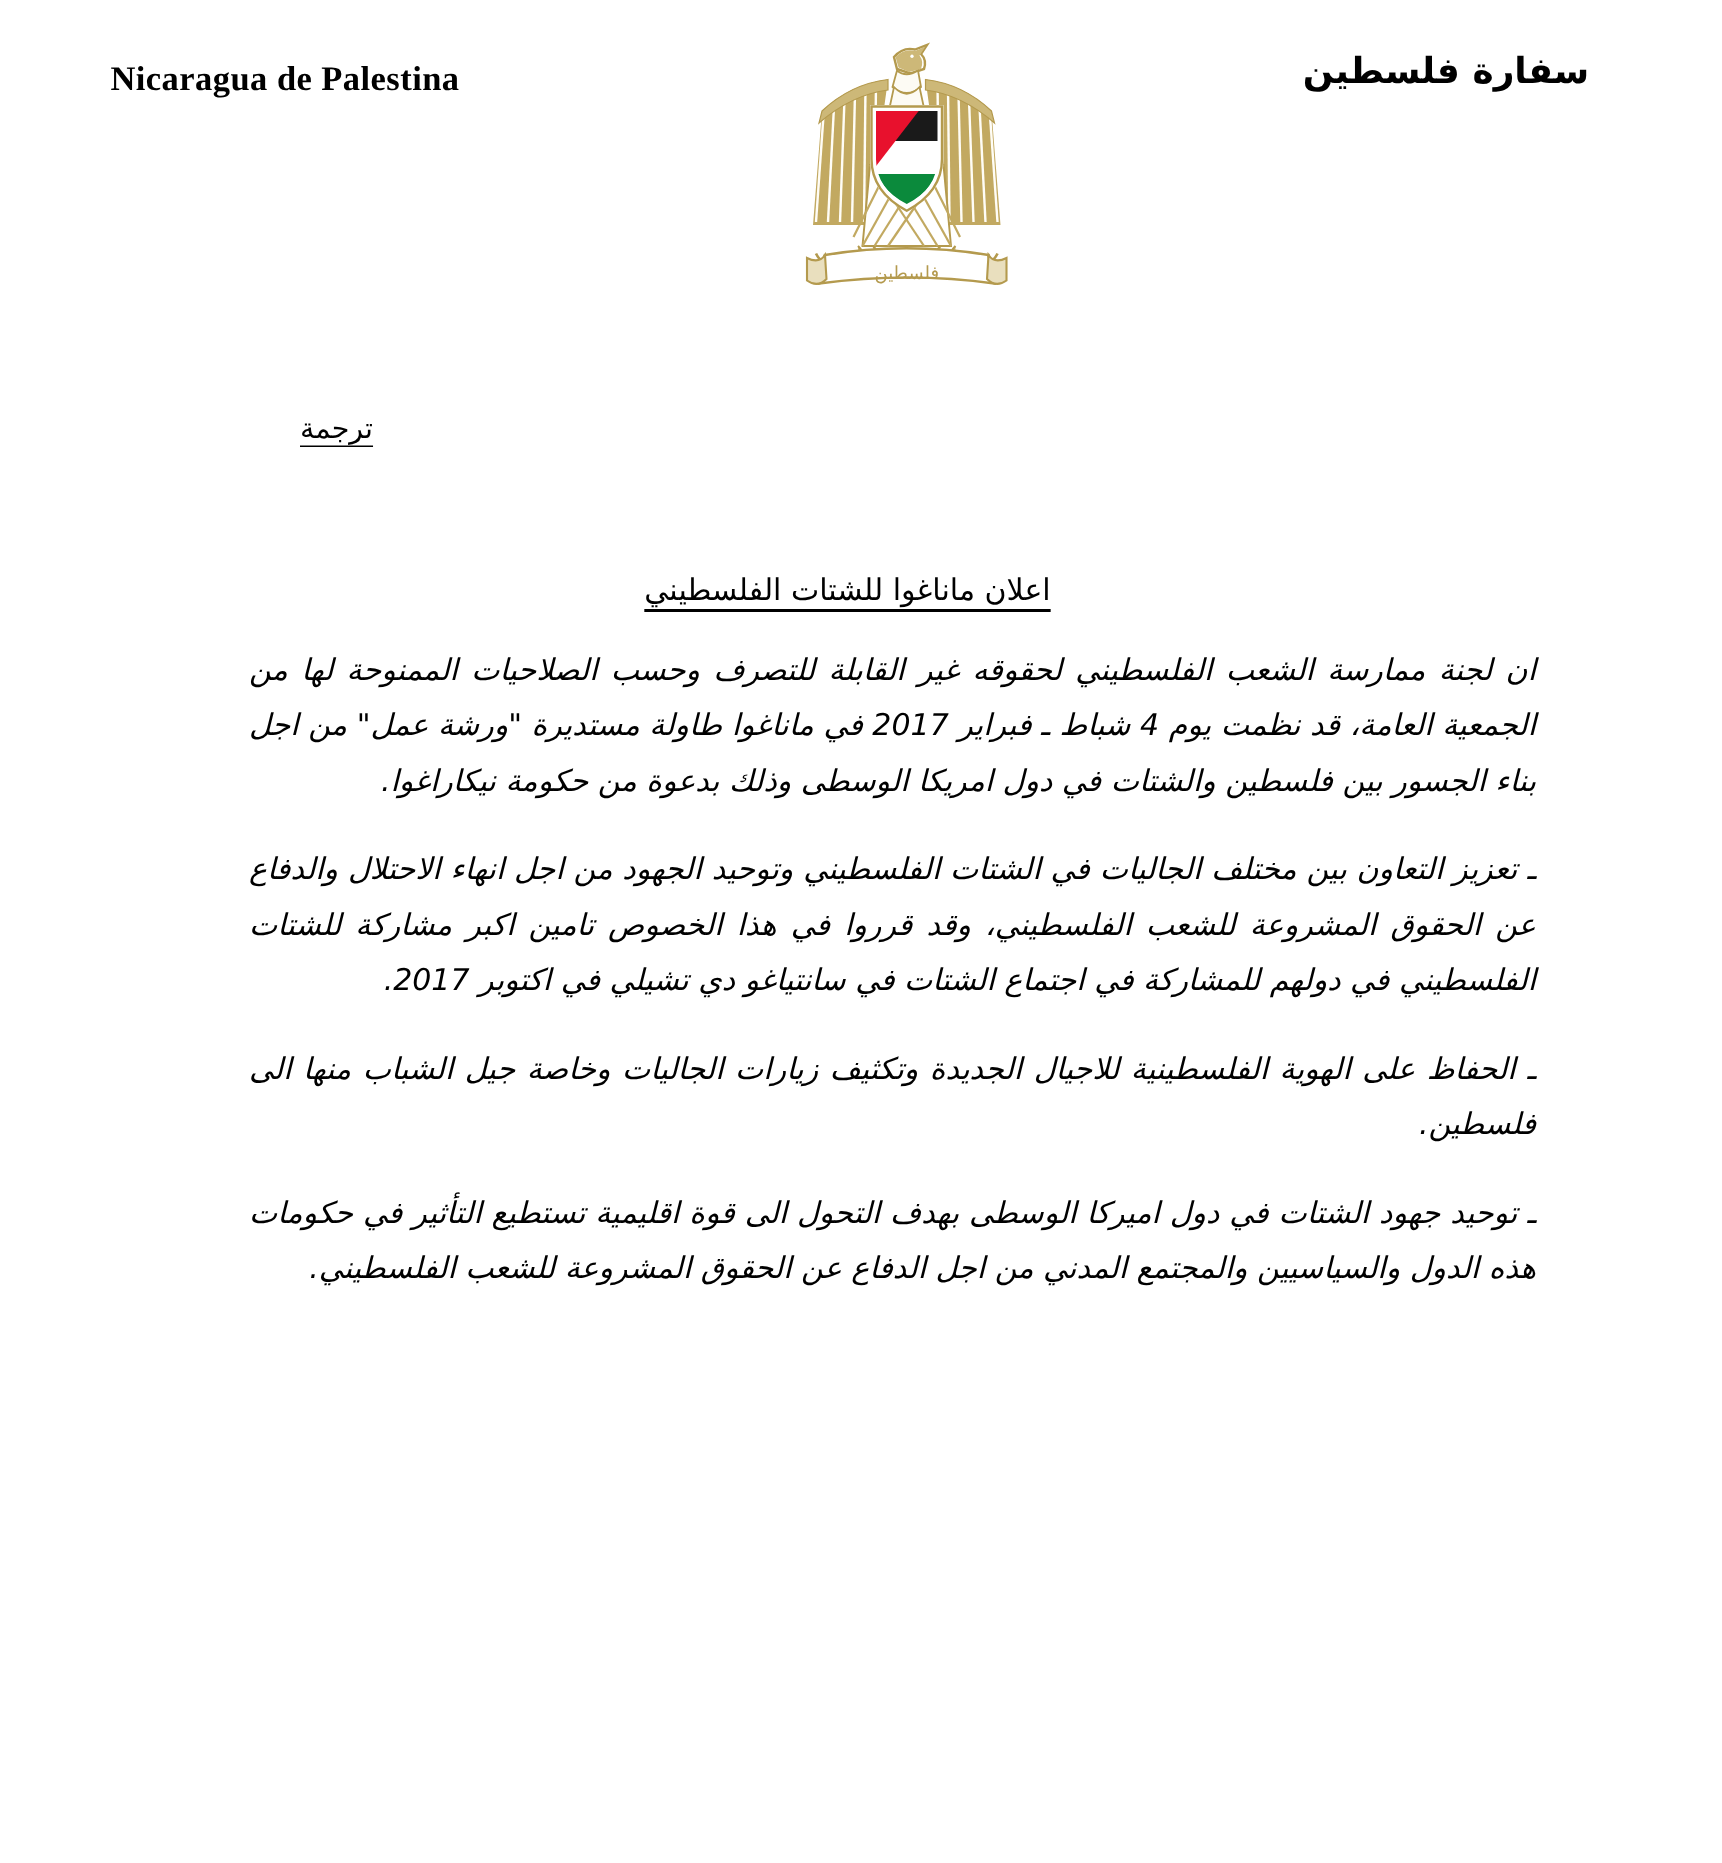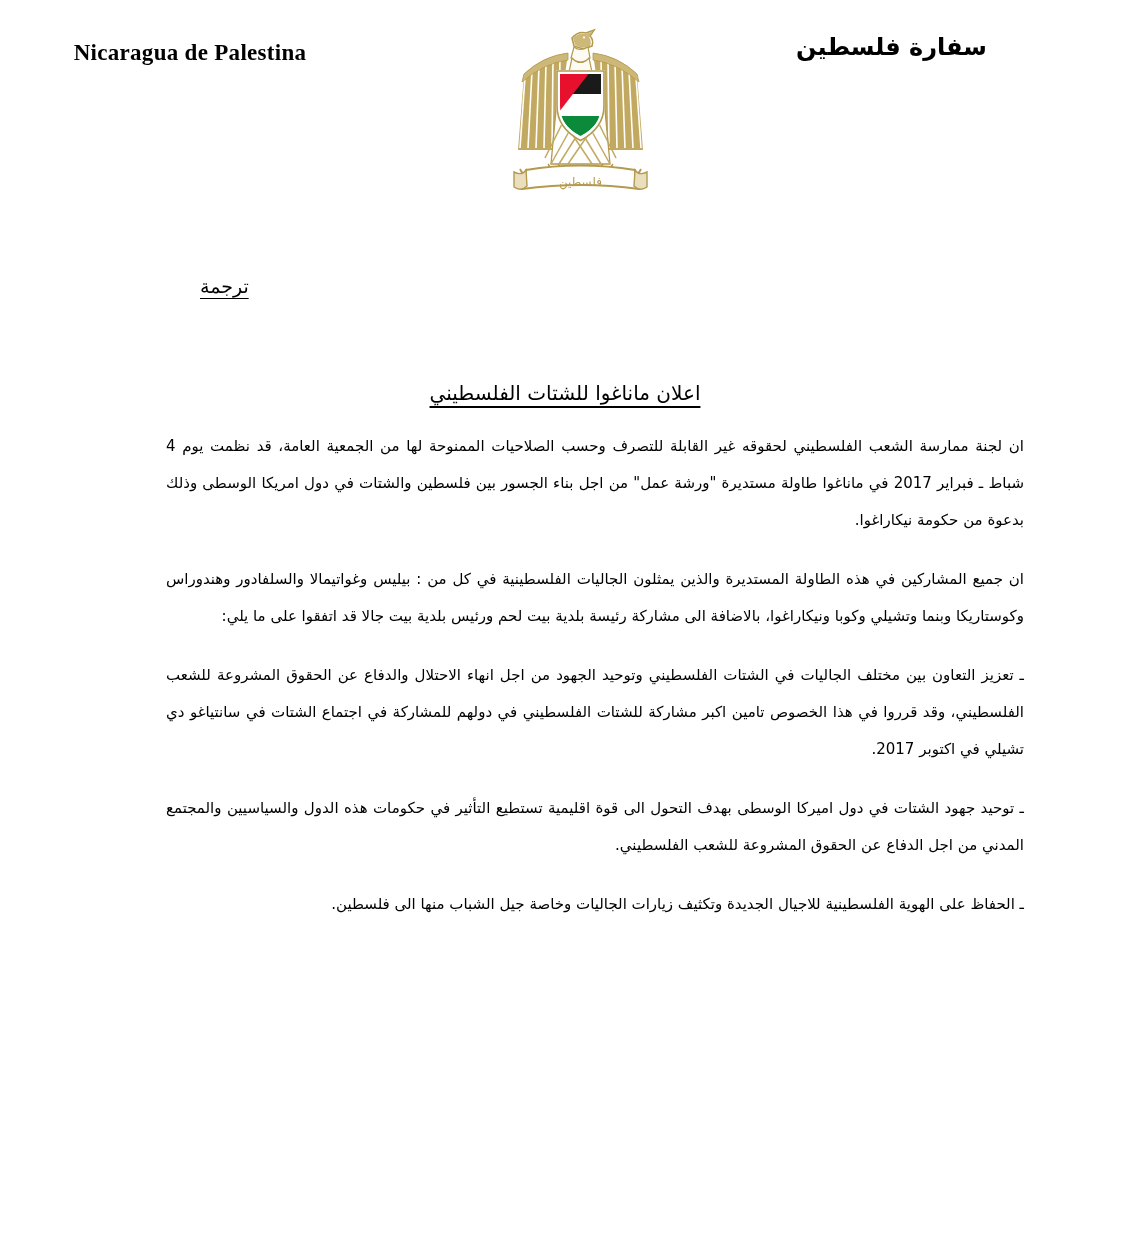--- a/index.html
+++ b/index.html
@@ -45,45 +45,45 @@
     font-family: "Liberation Serif", "DejaVu Serif", serif;
     font-weight: bold;
     font-size: 19px;
     line-height: 30px;
     margin-top: 4px;
     white-space: nowrap;
   }
 
   .lh-right {
     position: absolute;
-    right: 52px;
+    right: 34px;
     top: 30px;
     width: 300px;
-    text-align: left;
+    text-align: center;
     direction: rtl;
   }
   .lh-right .line1 {
     font-family: "DejaVu Sans", "Liberation Sans", sans-serif;
     font-weight: bold;
     font-size: 24px;
     line-height: 34px;
     white-space: nowrap;
   }
   .lh-right .line2 {
     font-family: "DejaVu Sans", "Liberation Sans", sans-serif;
     font-weight: bold;
     font-size: 22px;
     line-height: 32px;
     white-space: nowrap;
   }
 
   
   .emblem-wrap {
     position: absolute;
-    left: 498px;
+    left: 522px;
     top: 22px;
     width: 165px;
     height: 190px;
   }
   .emblem-wrap svg { display: block; width: 165px; height: 190px; }
 
   
   .doc-body {
     position: absolute;
     left: 0;
@@ -128,25 +128,26 @@
     left: 166px;
     top: 198px;
     width: 858px;
     direction: rtl;
     text-align: justify;
     text-justify: inter-word;
   }
 
   .para {
     font-family: "DejaVu Sans", "Liberation Sans", sans-serif;
-    font-size: 15px;
+    font-size: 20px;
     line-height: 37px;
     margin: 0 0 22px 0;
     text-align: justify;
     direction: rtl;
+    font-style: italic;
   }
   .para:last-child { margin-bottom: 0; }
   .para.gap-before { margin-top: 22px; }
 </style>
 </head>
 <body>
 
 <div class="letterhead">
 
   <div class="lh-left">
@@ -249,19 +250,18 @@
 <div class="doc-body">
 
   <div class="translation-note">ترجمة</div>
 
   <div class="doc-title">
     <span>اعلان ماناغوا للشتات الفلسطيني</span>
   </div>
 
   <div class="content">
     <p class="para">ان لجنة ممارسة الشعب الفلسطيني لحقوقه غير القابلة للتصرف وحسب الصلاحيات الممنوحة لها من الجمعية العامة، قد نظمت يوم 4 شباط ـ فبراير 2017 في ماناغوا طاولة مستديرة "ورشة عمل" من اجل بناء الجسور بين فلسطين والشتات في دول امريكا الوسطى وذلك بدعوة من حكومة نيكاراغوا.</p>
-    <p class="para">ان جميع المشاركين في هذه الطاولة المستديرة والذين يمثلون الجاليات الفلسطينية في كل من : بيليس وغواتيمالا والسلفادور وهندوراس وكوستاريكا وبنما وتشيلي وكوبا ونيكاراغوا، بالاضافة الى مشاركة رئيسة بلدية بيت لحم ورئيس بلدية بيت جالا قد اتفقوا على ما يلي:</p>
     <p class="para gap-before">ـ تعزيز التعاون بين مختلف الجاليات في الشتات الفلسطيني وتوحيد الجهود من اجل انهاء الاحتلال والدفاع عن الحقوق المشروعة للشعب الفلسطيني، وقد قرروا في هذا الخصوص تامين اكبر مشاركة للشتات الفلسطيني في دولهم للمشاركة في اجتماع الشتات في سانتياغو دي تشيلي في اكتوبر 2017.</p>
+    <p class="para">ـ الحفاظ على الهوية الفلسطينية للاجيال الجديدة وتكثيف زيارات الجاليات وخاصة جيل الشباب منها الى فلسطين.</p>
     <p class="para">ـ توحيد جهود الشتات في دول اميركا الوسطى بهدف التحول الى قوة اقليمية تستطيع التأثير في حكومات هذه الدول والسياسيين والمجتمع المدني من اجل الدفاع عن الحقوق المشروعة للشعب الفلسطيني.</p>
-    <p class="para">ـ الحفاظ على الهوية الفلسطينية للاجيال الجديدة وتكثيف زيارات الجاليات وخاصة جيل الشباب منها الى فلسطين.</p>
   </div>
 
 </div>
 
 </body></html>

